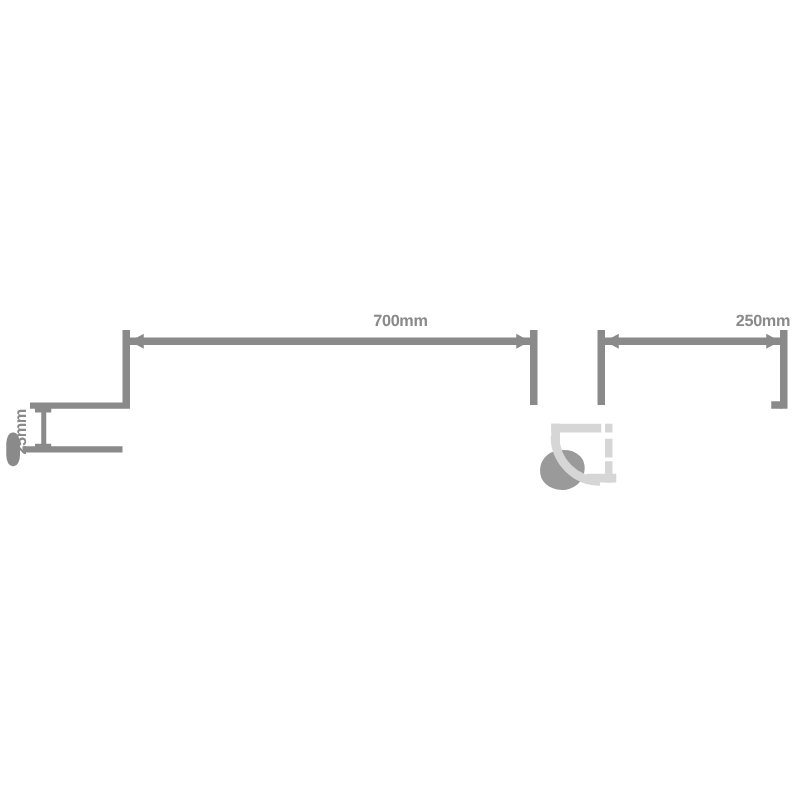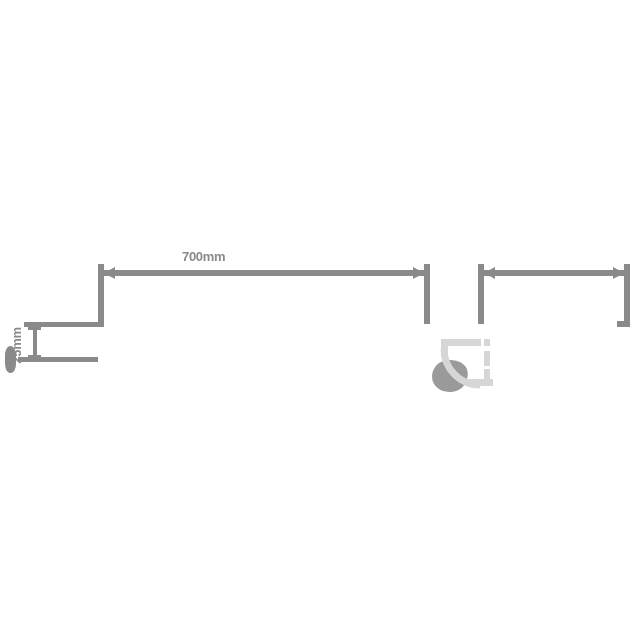--- a/index.html
+++ b/index.html
@@ -21,21 +21,21 @@
   .stroke { background: #8a8a8a; }
   .light  { background: #d6d6d6; }
 
   
   .dim-label {
     position: absolute;
     color: #8a8a8a;
     font-size: 13px;
     font-weight: 700;
     letter-spacing: -0.3px;
-    text-align: left;
+    text-align: right;
     line-height: 16px;
     white-space: nowrap;
   }
 
   
   .arrow {
     position: absolute;
     width: 0; height: 0;
     border-top: 6px solid transparent;
     border-bottom: 6px solid transparent;
@@ -80,20 +80,21 @@
 <div class="canvas">
 
   <div class="dim-label" style="left:182px; top:249px; width:160px;">700mm</div>
 
   <div class="abs stroke" style="left:104px; top:270px; width:320px; height:6px;"></div>
   <div class="abs stroke" style="left:98px; top:264px; width:6px; height:60px;"></div>
   <div class="abs stroke" style="left:424px; top:264px; width:6px; height:60px;"></div>
   <div class="arrow arrow-left" style="left:104px; top:267px;"></div>
   <div class="arrow arrow-right" style="left:413px; top:267px;"></div>
 
+  <div class="dim-label" style="left:472px; top:249px; width:160px;">250mm</div>
 
   <div class="abs stroke" style="left:484px; top:270px; width:140px; height:6px;"></div>
   <div class="abs stroke" style="left:478px; top:264px; width:6px; height:60px;"></div>
   <div class="abs stroke" style="left:624px; top:264px; width:6px; height:63px;"></div>
   <div class="abs stroke" style="left:617px; top:321px; width:8px; height:6px;"></div>
   <div class="arrow arrow-left" style="left:484px; top:267px;"></div>
   <div class="arrow arrow-right" style="left:613px; top:267px;"></div>
 
   <div class="abs stroke" style="left:24px; top:322px; width:80px; height:5px;"></div>
   <div class="abs stroke" style="left:18px; top:357px; width:80px; height:5px;"></div>

